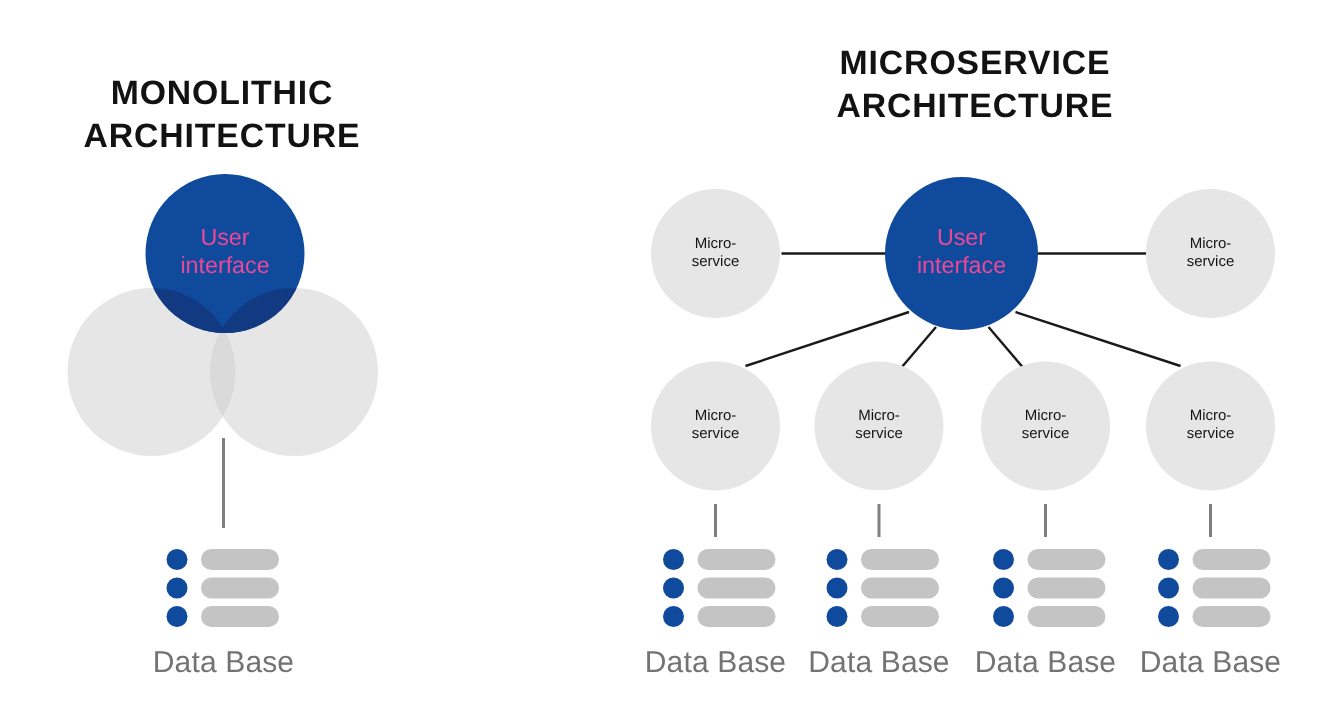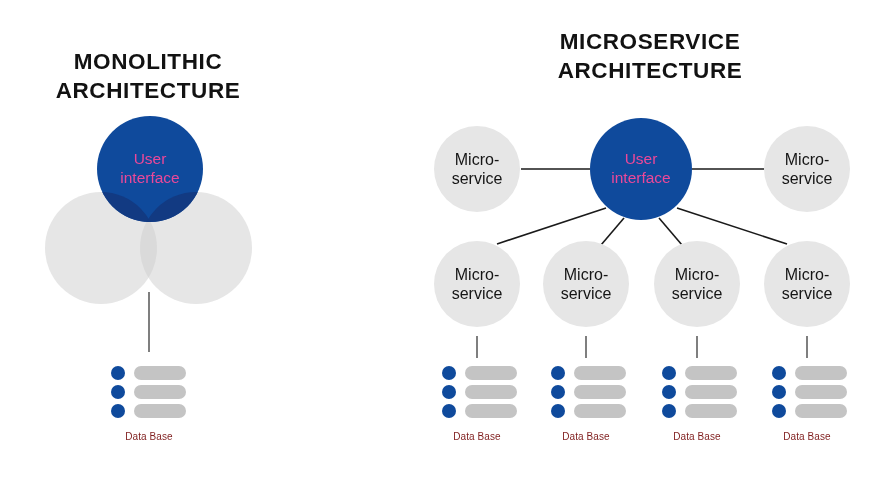--- a/index.html
+++ b/index.html
@@ -50,29 +50,29 @@
     display: flex;
     align-items: center;
     justify-content: center;
     text-align: center;
     line-height: 1.21;
     white-space: pre-line;
     pointer-events: none;
   }
   .c-label.blue  { color: #ec4899; font-size: 15.5px; font-weight: 400; }
   .c-label.gray  { color: #151515; font-size: 15px;   font-weight: 400; }
-  .c-label.micro { color: #151515; font-size: 16px; font-weight: 400; }
+  .c-label.micro { color: #151515; font-size: 10px; font-weight: 400; }
 
   
   .db-caption {
     position: absolute;
     text-align: center;
-    font-size: 10px;
+    font-size: 20px;
     font-weight: 400;
-    color: #7f1d1d;
+    color: #737373;
     letter-spacing: 0.1px;
   }
 </style>
 </head>
 <body>
 
 <div id="stage">
 
   <svg class="board" viewBox="0 0 889 478" xmlns="http://www.w3.org/2000/svg">
 

